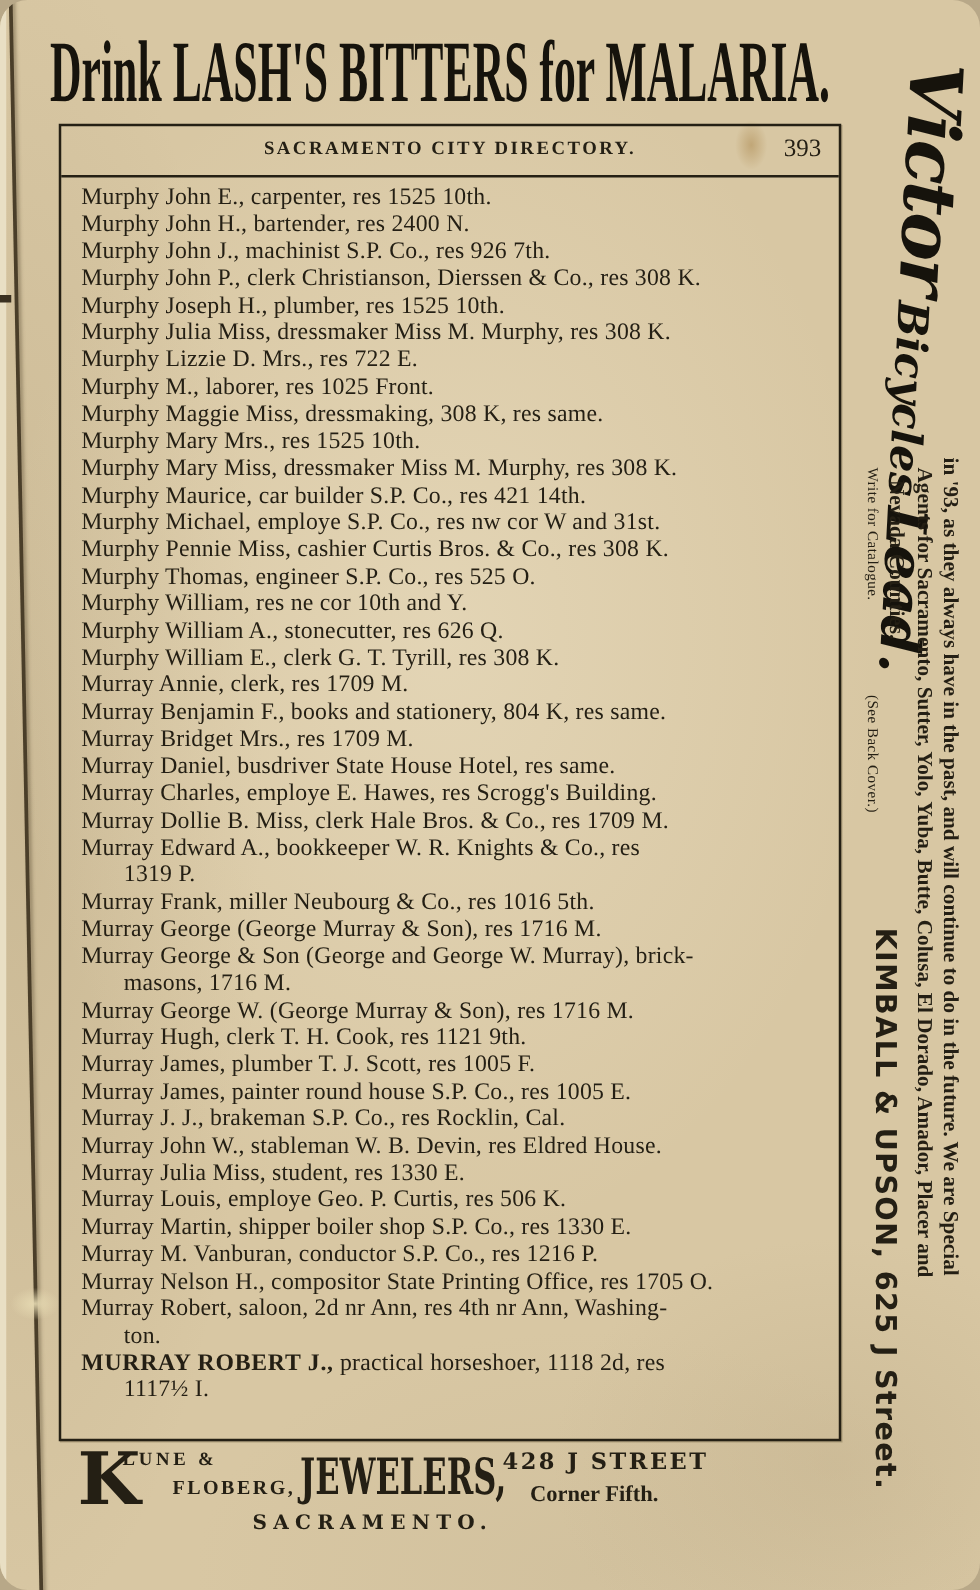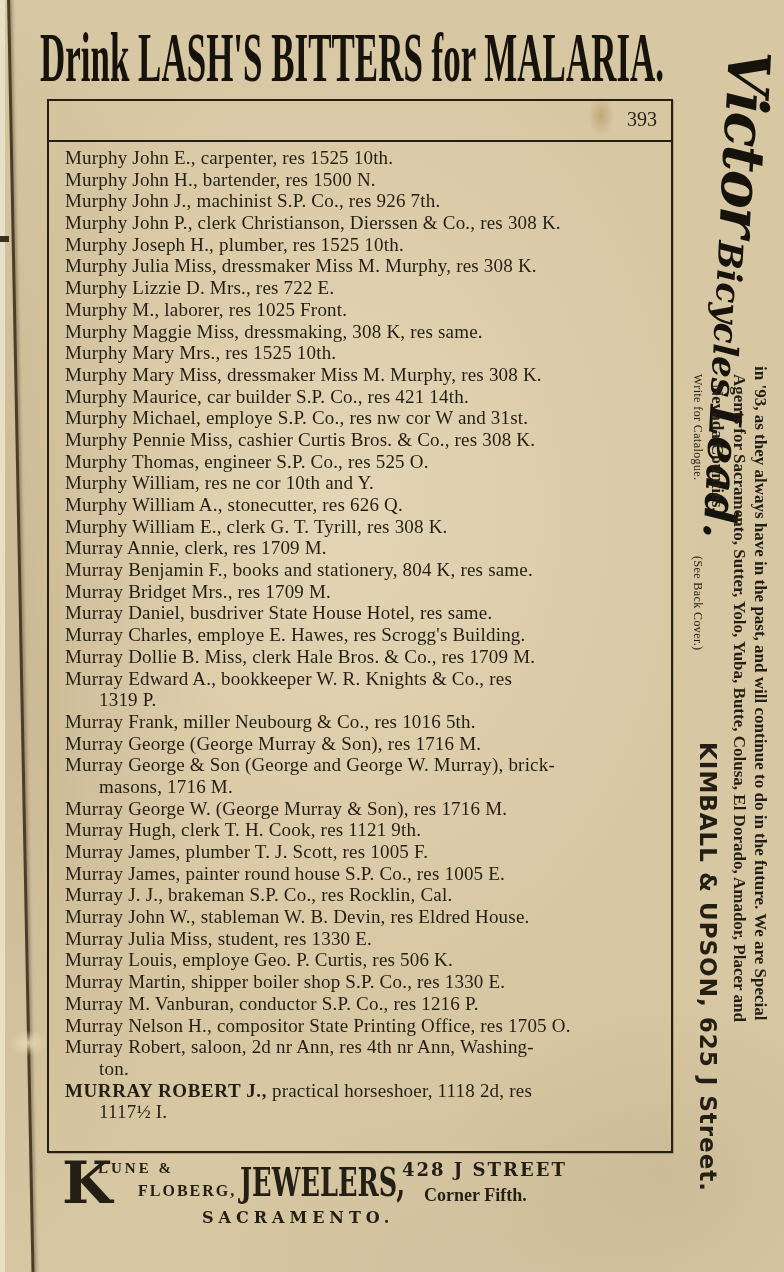--- a/index.html
+++ b/index.html
@@ -4,21 +4,21 @@
 <style>
   html,body{margin:0;padding:0;background:#b8a888;}
   .page{
     position:relative; width:784px; height:1272px; overflow:hidden;
     background:#d8c7a3;
     background-image:
       radial-gradient(ellipse 500px 700px at 45% 40%, rgba(236,224,196,.55), rgba(236,224,196,0) 70%),
       radial-gradient(ellipse 300px 240px at 85% 92%, rgba(186,168,132,.35), rgba(186,168,132,0) 75%),
       radial-gradient(ellipse 260px 900px at 2% 50%, rgba(170,152,116,.30), rgba(170,152,116,0) 75%),
       radial-gradient(ellipse 420px 260px at 60% 99%, rgba(198,182,148,.35), rgba(198,182,148,0) 75%);
-    font-family:"Liberation Serif", serif; color:#241f14;
+    font-family:"Liberation Serif", serif; color:#241f14;border-radius:22px;
   }
   
   .edge-strip{position:absolute;left:0;top:0;width:5px;height:1272px;background:#e9dfc4;}
   .gutter-line{position:absolute;left:7px;top:-4px;width:3px;height:1290px;background:#4a3e29;
     transform-origin:0 0; transform:rotate(-1.1deg); box-shadow:2px 0 3px rgba(90,76,50,.5);}
   .edge-tick{position:absolute;left:0px;top:236px;width:9px;height:6px;background:#3a3020;}
   .stain-a{position:absolute;left:588px;top:96px;width:26px;height:40px;border-radius:50%;
     background:radial-gradient(ellipse at center, rgba(158,118,54,.40), rgba(158,118,54,0) 70%);}
   .stain-b{position:absolute;left:8px;top:1030px;width:40px;height:26px;border-radius:50%;
     background:radial-gradient(ellipse at center, rgba(232,220,180,.9), rgba(232,220,180,0) 70%);}
@@ -78,25 +78,26 @@
   <div class="edge-tick"></div>
   <div class="stain-a"></div>
   <div class="stain-b"></div>
 
   <svg class="banner-svg" width="628" height="76" viewBox="0 0 628 76">
     <text x="2" y="61" font-family="Liberation Serif, DejaVu Serif, serif" font-weight="bold" font-size="70" textLength="624" lengthAdjust="spacingAndGlyphs">Drink LASH'S BITTERS for MALARIA.</text>
   </svg>
 
   <div class="main-box">
     <div class="hdr">
+      <div class="hdr-title">SACRAMENTO CITY DIRECTORY.</div>
       <div class="hdr-page">393</div>
     </div>
     <div class="entries">
         <div class="dline">Murphy John E., carpenter, res 1525 10th.</div>
-        <div class="dline">Murphy John H., bartender, res 1500 N.</div>
+        <div class="dline">Murphy John H., bartender, res 2400 N.</div>
         <div class="dline">Murphy John J., machinist S.P. Co., res 926 7th.</div>
         <div class="dline">Murphy John P., clerk Christianson, Dierssen &amp; Co., res 308 K.</div>
         <div class="dline">Murphy Joseph H., plumber, res 1525 10th.</div>
         <div class="dline">Murphy Julia Miss, dressmaker Miss M. Murphy, res 308 K.</div>
         <div class="dline">Murphy Lizzie D. Mrs., res 722 E.</div>
         <div class="dline">Murphy M., laborer, res 1025 Front.</div>
         <div class="dline">Murphy Maggie Miss, dressmaking, 308 K, res same.</div>
         <div class="dline">Murphy Mary Mrs., res 1525 10th.</div>
         <div class="dline">Murphy Mary Miss, dressmaker Miss M. Murphy, res 308 K.</div>
         <div class="dline">Murphy Maurice, car builder S.P. Co., res 421 14th.</div>

